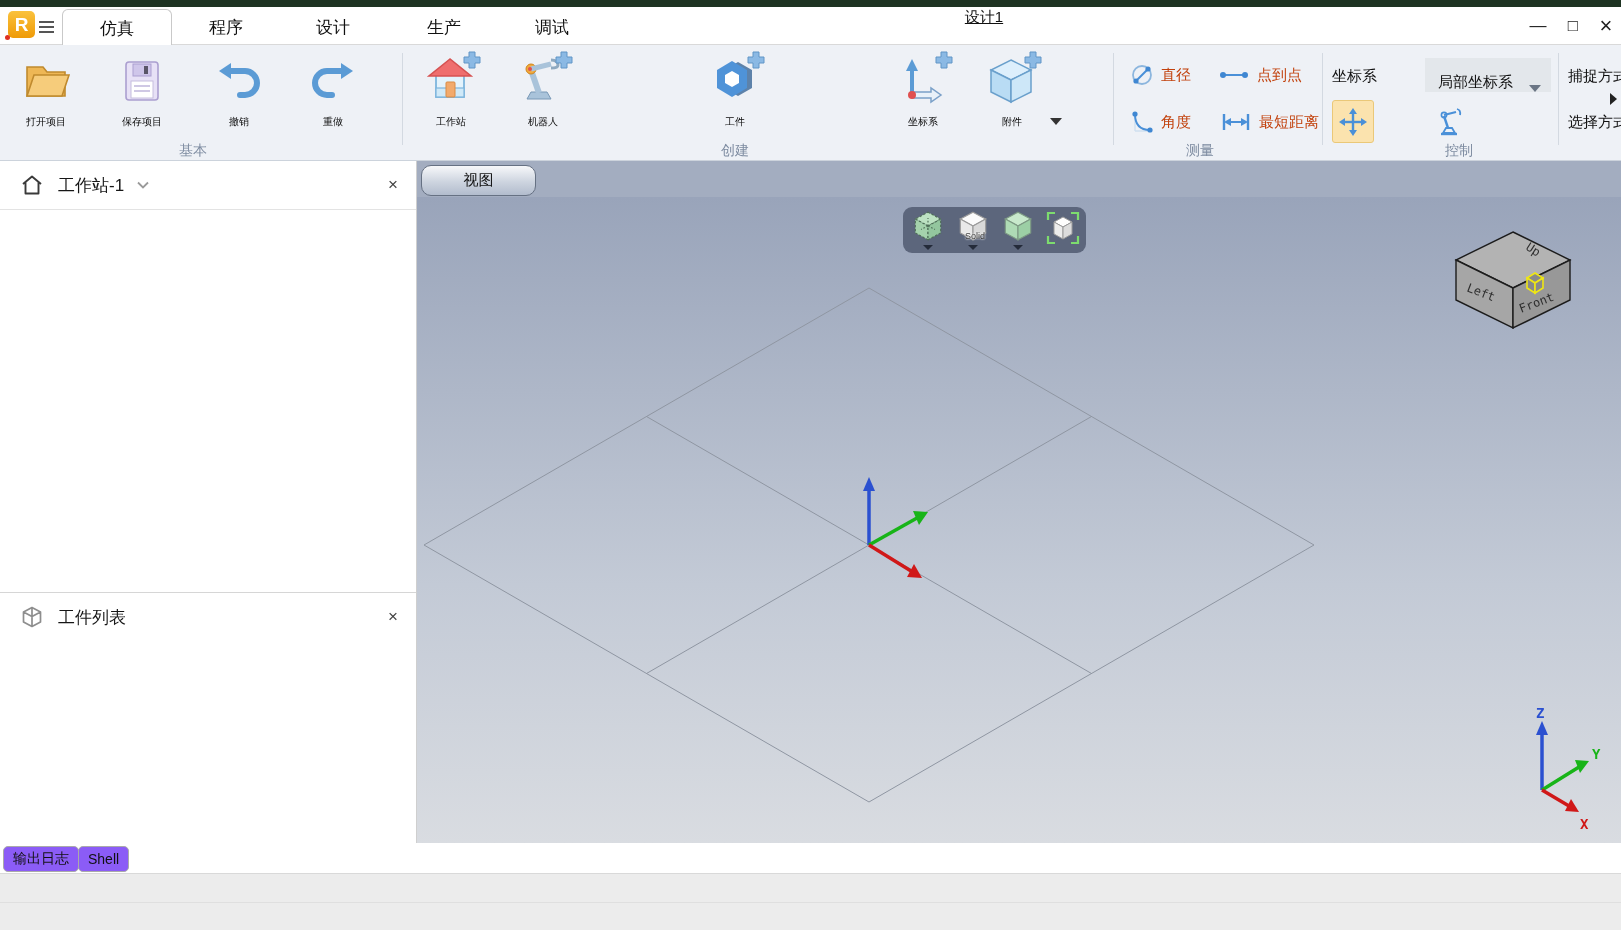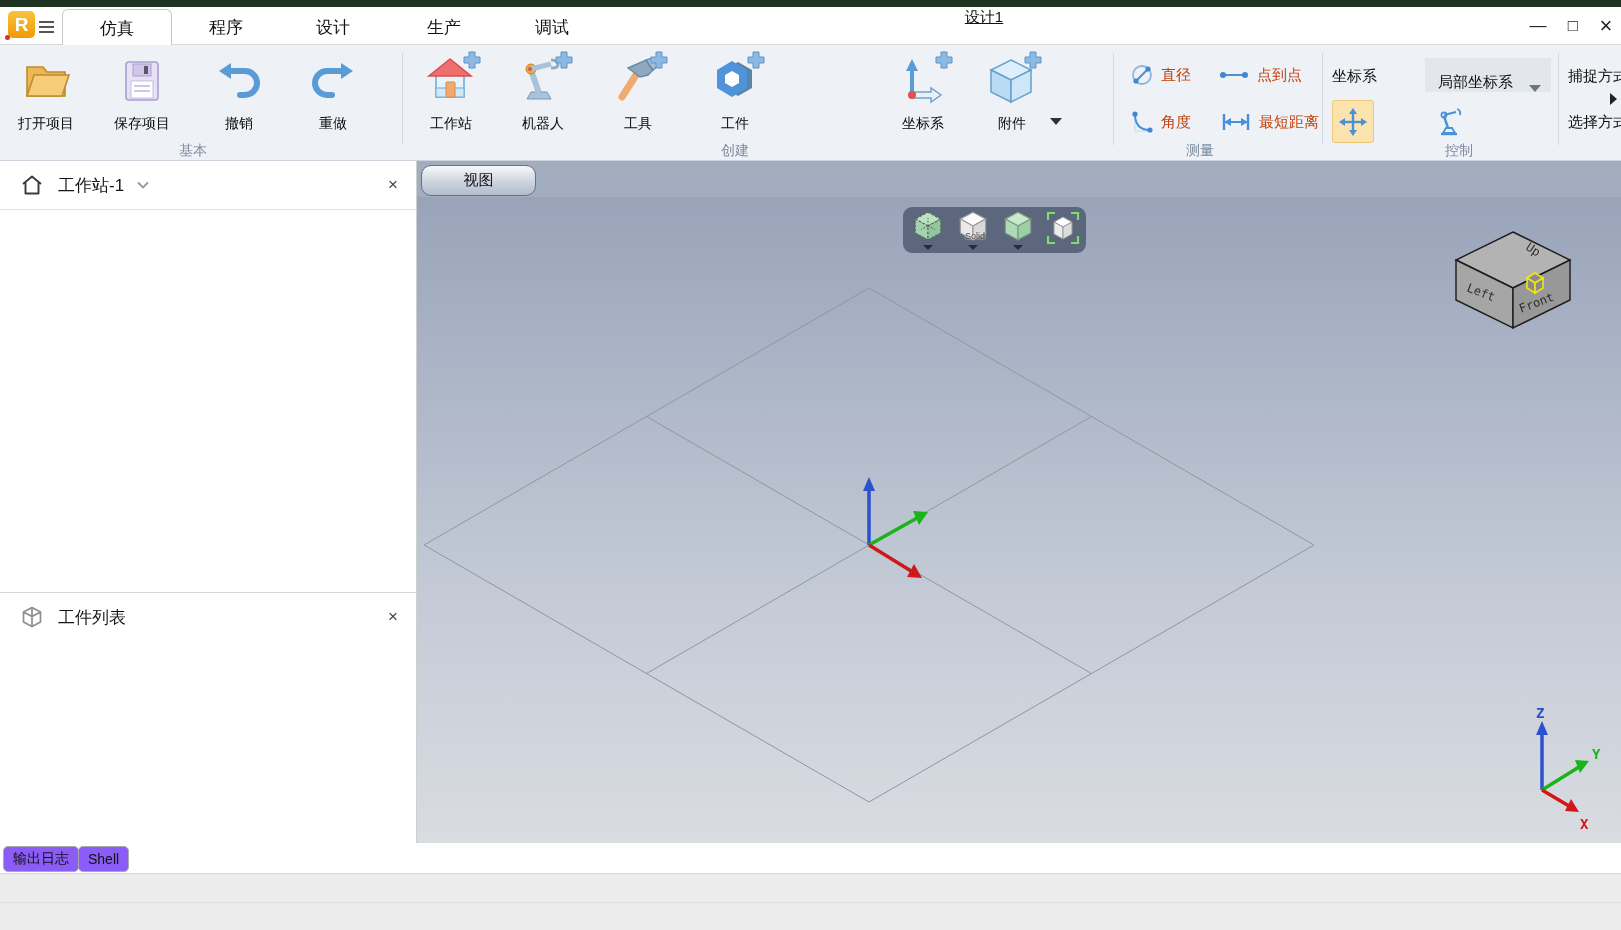--- a/index.html
+++ b/index.html
@@ -23,21 +23,21 @@
   .ttab.active { background:#fff; border:1px solid #c9c9c9; border-bottom:none; border-radius:6px 6px 0 0; }
   #win-title { left:924px; top:0; width:120px; height:21px; display:flex; align-items:center; justify-content:center; font-size:15px;text-decoration:underline; }
   .winbtn { top:0; height:38px; width:30px; display:flex; align-items:center; justify-content:center;
     font-size:17px; color:#222; cursor:pointer; }
 
   
   #ribbon { left:0; top:45px; width:1621px; height:116px; background:#eef1f6; border-bottom:1px solid #ccd3dc; }
   .rdiv { top:8px; width:1px; height:92px; background:#d3d9e1; }
   .rbtn { top:8px; width:80px; height:96px; cursor:pointer; text-align:center; }
   .ric { position:relative; margin:2px auto 0; width:52px; height:52px; }
-  .rlb { margin-top:8px; font-size:14px; color:#0a0a0a; }
+  .rlb { margin-top:8px; font-size:10px; color:#0a0a0a; }
   .grouplbl { top:97px; height:18px; font-size:14px; color:#7d8ba0; text-align:center; width:80px; }
   .plus-badge { position:absolute; right:-4px; top:-4px; }
   .mitem { height:26px; display:flex; align-items:center; gap:7px; cursor:pointer; }
   .mitem .mlb { font-size:15px; color:#c2410c; }
   #coord-caption { font-size:15px; }
   #coord-select { background:#e3e7eb; height:34px; display:flex; align-items:flex-end;
     padding:0 10px 0 13px; font-size:15px; cursor:pointer; gap:12px; }
   #coord-select .caret { width:0; height:0; border-left:6px solid transparent; border-right:6px solid transparent;
     border-top:7px solid #6b7685; margin-left:auto; }
   .ctrlbtn { width:42px; height:43px; border-radius:3px; display:flex; align-items:center; justify-content:center; cursor:pointer; }
@@ -174,33 +174,20 @@
         <circle cx="13" cy="14" r="2" fill="#e05050"></circle>
         <path d="M34,5 q7,0 7,5 M34,13 q7,0 7,-3" fill="none" stroke="#8fa9c0" stroke-width="3"></path>
       </svg>
       <svg class="plus-badge" width="18" height="18" viewBox="0 0 18 18">
         <path d="M6,1 h6 v5 h5 v6 h-5 v5 h-6 v-5 h-5 v-6 h5 z" fill="#8bb9e4" stroke="#6095c6"></path>
       </svg>
     </div>
     <div class="rlb">机器人</div>
   </div>
 
-  <div class="rbtn abs" style="left:598px">
-    <div class="ric">
-      <svg width="52" height="52" viewBox="0 0 52 52">
-        <line x1="24" y1="20" x2="10" y2="42" stroke="#f0aa70" stroke-width="7" stroke-linecap="round"></line>
-        <polygon points="16,13 34,5 41,15 36,20 28,22" fill="#8fa8c0" stroke="#6888a8" stroke-width="1.4"></polygon>
-        <polygon points="34,5 41,15 46,11 40,3" fill="#a8bed2" stroke="#6888a8" stroke-width="1.4"></polygon>
-      </svg>
-      <svg class="plus-badge" width="18" height="18" viewBox="0 0 18 18">
-        <path d="M6,1 h6 v5 h5 v6 h-5 v5 h-6 v-5 h-5 v-6 h5 z" fill="#8bb9e4" stroke="#6095c6"></path>
-      </svg>
-    </div>
-    <div class="rlb">工具</div>
-  </div>
 
   <div class="rbtn abs" style="left:695px">
     <div class="ric">
       <svg width="52" height="52" viewBox="0 0 52 52">
         <polygon points="29,7 43,15 43,33 29,41 15,33 15,15" fill="#5d82aa"></polygon>
         <polygon points="23,6 38,15 38,33 23,42 8,33 8,15" fill="#4f93d8"></polygon>
         <polygon points="23,16 30,20 30,28 23,32 16,28 16,20" fill="#fff"></polygon>
       </svg>
       <svg class="plus-badge" width="18" height="18" viewBox="0 0 18 18">
         <path d="M6,1 h6 v5 h5 v6 h-5 v5 h-6 v-5 h-5 v-6 h5 z" fill="#8bb9e4" stroke="#6095c6"></path>

